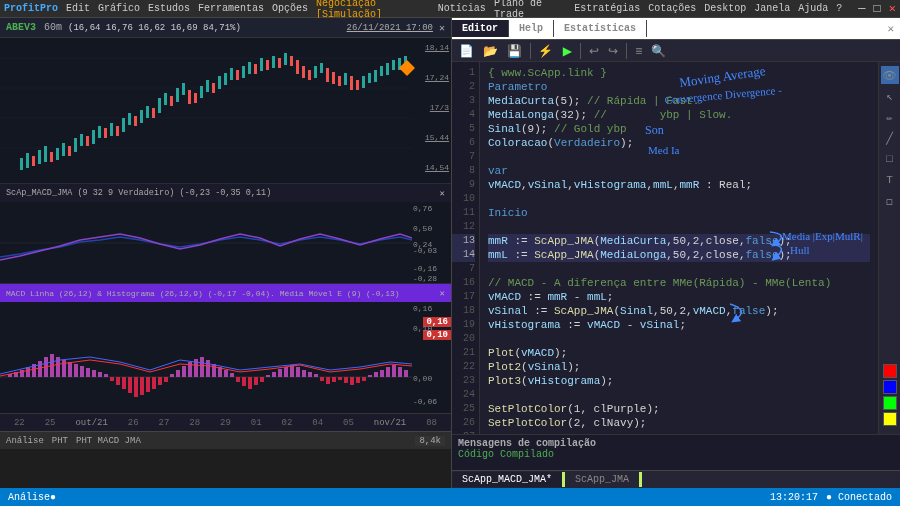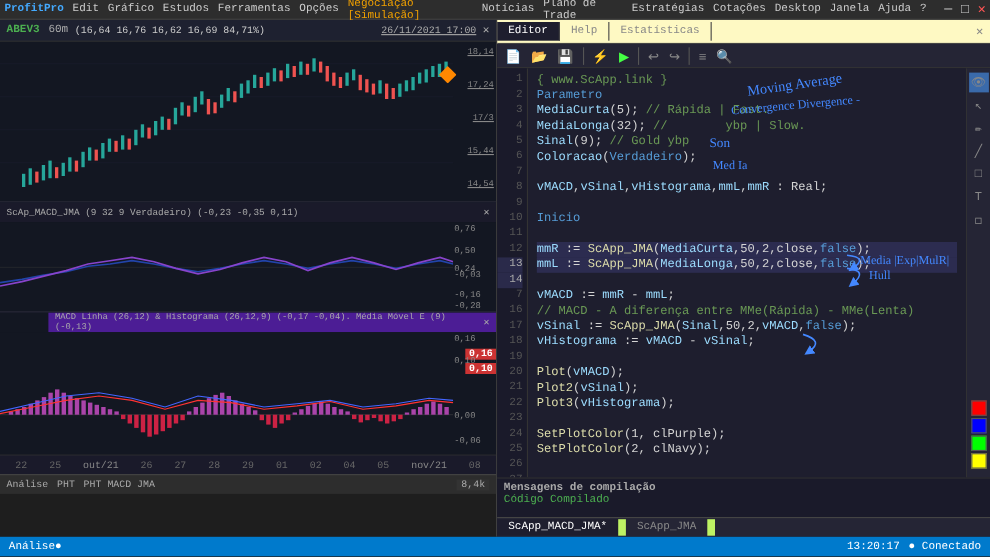--- a/index.html
+++ b/index.html
@@ -79,28 +79,27 @@
     }
 
     .macd-chart {
       height: 130px;
       background: #131722;
       position: relative;
       border-top: 1px solid #2a2a3a;
       overflow: hidden;
     }
     .macd-header {
-      background: #4c1d95;
+      background: #6d28d9;
       height: 18px;
       display: flex;
       align-items: center;
       padding: 0 6px;
       font-size: 9px;
       color: #aaa;
-      margin-left: 44px;
     }
 
     
     .date-axis {
       background: #1a1a2a;
       height: 18px;
       display: flex;
       align-items: center;
       padding: 0 4px;
       font-size: 9px;
@@ -122,25 +121,26 @@
 
     
     .right-panel {
       flex: 1;
       display: flex;
       flex-direction: column;
       background: #1e1e2e;
     }
 
     .editor-tabs {
-      background: #fef9c3;
+      background: #ffffff;
       height: 22px;
       display: flex;
       align-items: center;
       border-bottom: 1px solid #444;
+      font-weight: bold;
     }
     .editor-tab {
       padding: 3px 10px;
       font-size: 10px;
       cursor: pointer;
       color: #888;
       border-right: 1px solid #444;
     }
     .editor-tab.active { background: #1e1e2e; color: #fff; }
 
@@ -288,21 +288,21 @@
       height: 18px;
       display: flex;
       align-items: center;
       border-top: 1px solid #444;
     }
     .bottom-tab {
       padding: 2px 10px;
       font-size: 10px;
       cursor: pointer;
       color: #888;
-      border-right: 7px solid #bef264;
+      border-right: 3px solid #bef264;
     }
     .bottom-tab.active { color: #fff; background: #1e1e2e; }
 
   </style>
 </head>
 <body>
 
 <div style="width:900px;height:506px;overflow:hidden;display:flex;flex-direction:column;">
 
   <div class="menu-bar">
@@ -633,29 +633,30 @@
         </div>
 
         <div class="code-area" style="flex:1;overflow:hidden;position:relative;padding:4px 8px;">
           <div class="code-line"><span class="comment">{ www.ScApp.link }</span></div>
           <div class="code-line"><span class="kw">Parametro</span></div>
           <div class="code-line"><span class="var">MediaCurta</span><span class="normal">(5); </span><span class="comment">// Rápida | Fast.</span></div>
           <div class="code-line"><span class="var">MediaLonga</span><span class="normal">(32); </span><span class="comment">//        ybp | Slow.</span></div>
           <div class="code-line"><span class="var">Sinal</span><span class="normal">(9); </span><span class="comment">// Gold ybp</span></div>
           <div class="code-line"><span class="var">Coloracao</span><span class="normal">(</span><span class="bool">Verdadeiro</span><span class="normal">);</span></div>
           <div class="code-line">&nbsp;</div>
+          <div class="code-line"><span class="kw">var</span></div>
           <div class="code-line"><span class="var">vMACD</span><span class="normal">,</span><span class="var">vSinal</span><span class="normal">,</span><span class="var">vHistograma</span><span class="normal">,</span><span class="var">mmL</span><span class="normal">,</span><span class="var">mmR</span><span class="normal"> : Real;</span></div>
           <div class="code-line">&nbsp;</div>
           <div class="code-line"><span class="kw">Inicio</span></div>
           <div class="code-line">&nbsp;</div>
           <div class="code-line" style="background:rgba(80,80,160,0.3);"><span class="var">mmR</span><span class="normal"> := </span><span class="fn">ScApp_JMA</span><span class="normal">(</span><span class="var">MediaCurta</span><span class="normal">,50,2,close,</span><span class="bool">false</span><span class="normal">);</span></div>
           <div class="code-line" style="background:rgba(80,80,160,0.3);"><span class="var">mmL</span><span class="normal"> := </span><span class="fn">ScApp_JMA</span><span class="normal">(</span><span class="var">MediaLonga</span><span class="normal">,50,2,close,</span><span class="bool">false</span><span class="normal">);</span></div>
           <div class="code-line">&nbsp;</div>
+          <div class="code-line"><span class="comment">// MACD - A diferença entre MMe(Rápida) - MMe(Lenta)</span></div>
           <div class="code-line"><span class="var">vMACD</span><span class="normal"> := </span><span class="var">mmR</span><span class="normal"> - </span><span class="var">mmL</span><span class="normal">; </span></div>
-          <div class="code-line"><span class="comment">// MACD - A diferença entre MMe(Rápida) - MMe(Lenta)</span></div>
           <div class="code-line"><span class="var">vSinal</span><span class="normal"> := </span><span class="fn">ScApp_JMA</span><span class="normal">(</span><span class="var">Sinal</span><span class="normal">,50,2,</span><span class="var">vMACD</span><span class="normal">,</span><span class="bool">false</span><span class="normal">);</span></div>
           <div class="code-line"><span class="var">vHistograma</span><span class="normal"> := </span><span class="var">vMACD</span><span class="normal"> - </span><span class="var">vSinal</span><span class="normal">;</span></div>
           <div class="code-line">&nbsp;</div>
           <div class="code-line"><span class="fn">Plot</span><span class="normal">(</span><span class="var">vMACD</span><span class="normal">);</span></div>
           <div class="code-line"><span class="fn">Plot2</span><span class="normal">(</span><span class="var">vSinal</span><span class="normal">);</span></div>
           <div class="code-line"><span class="fn">Plot3</span><span class="normal">(</span><span class="var">vHistograma</span><span class="normal">);</span></div>
           <div class="code-line">&nbsp;</div>
           <div class="code-line"><span class="fn">SetPlotColor</span><span class="normal">(1, clPurple);</span></div>
           <div class="code-line"><span class="fn">SetPlotColor</span><span class="normal">(2, clNavy);</span></div>
           <div class="code-line">&nbsp;</div>

